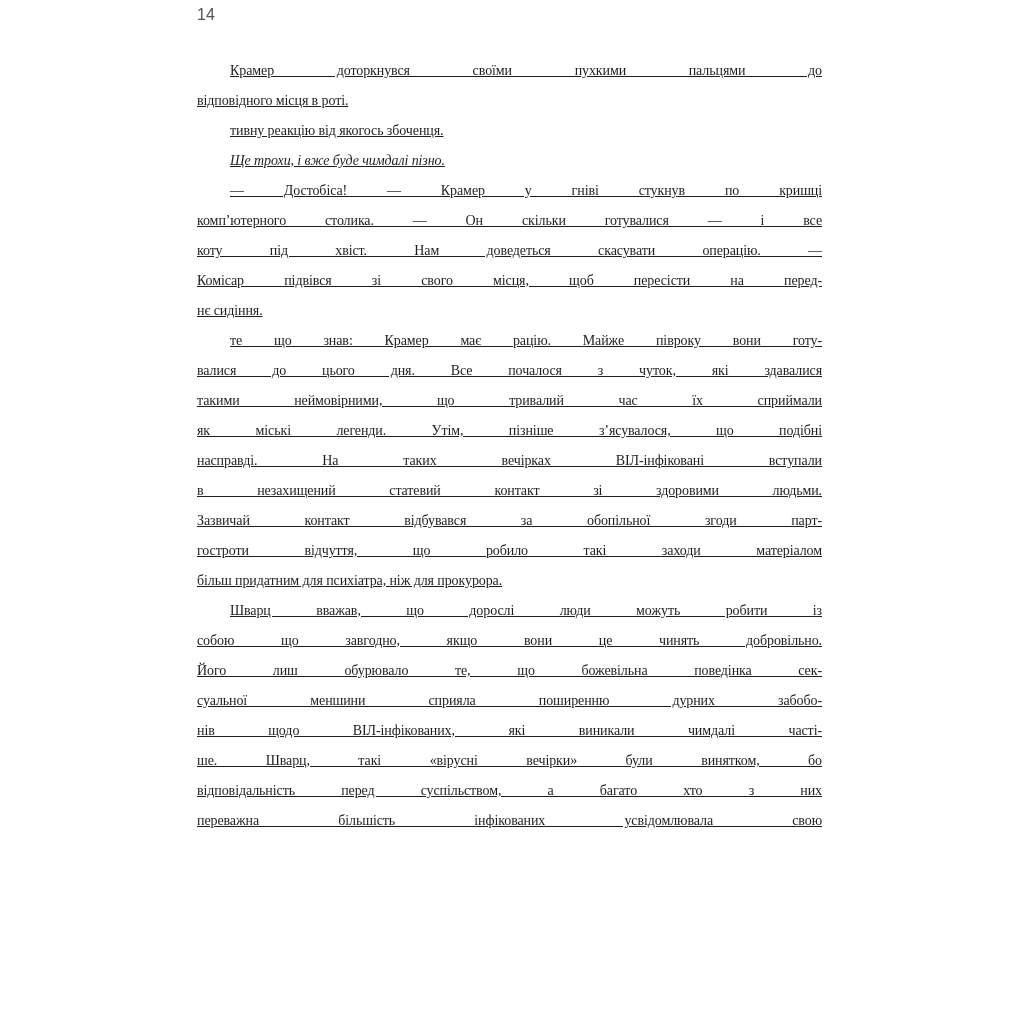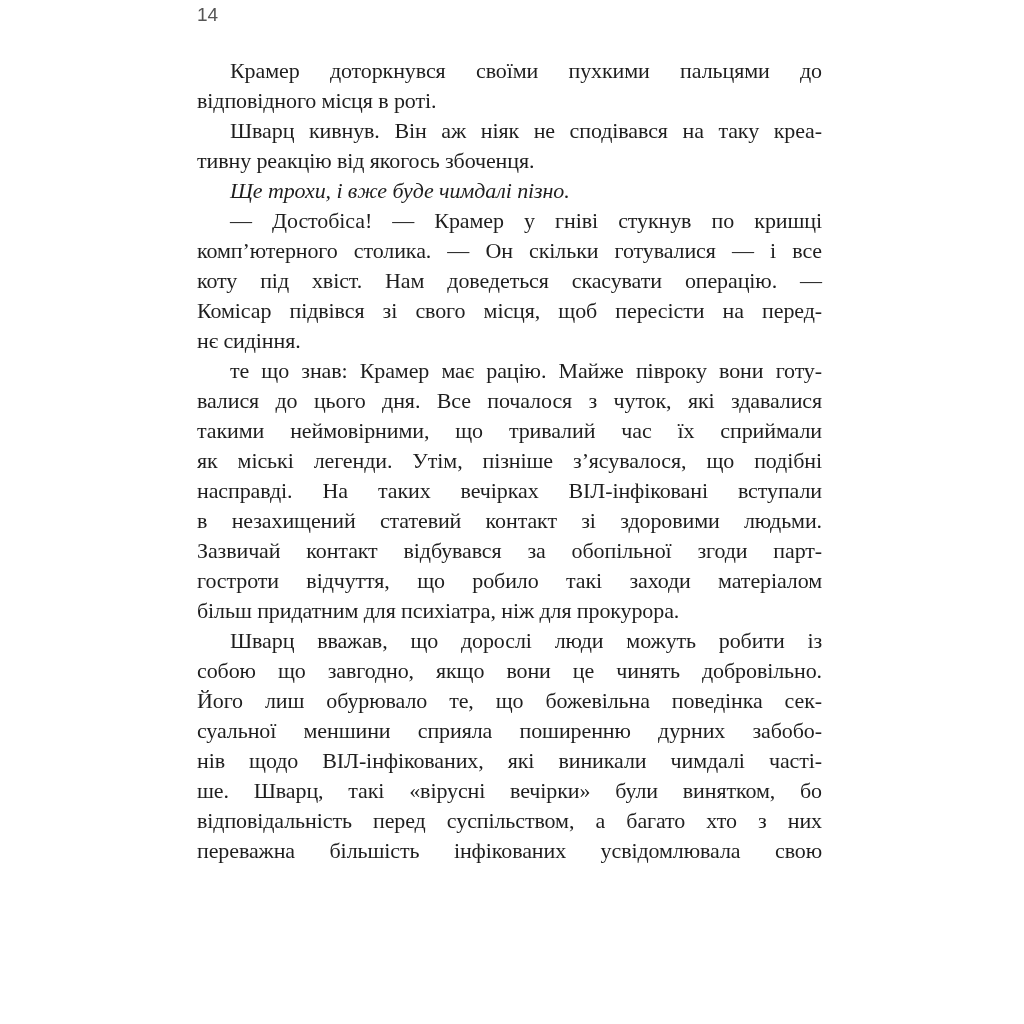--- a/index.html
+++ b/index.html
@@ -17,33 +17,34 @@
     position: relative;
     width: 1024px;
     height: 1024px;
     background: var(--page-bg, #ffffff);
   }
   .folio {
     position: absolute;
     left: 197px;
     top: 3px;
     font-family: "Liberation Sans", "DejaVu Sans", sans-serif;
-    font-size: 19px;
+    font-size: 16px;
     line-height: 24px;
     color: var(--folio-color, #555555);
   }
   .text-block {
     position: absolute;
     left: 197px;
     top: 56px;
     width: 625px;
-    font-size: 22px;
+    font-size: 14px;
     line-height: 30px;
     color: var(--text-color, #1e1e1e);
     letter-spacing: -0.1px;
+    text-decoration: underline;
   }
   .para {
     margin: 0;
     padding: 0;
   }
   .para.italic {
     font-style: italic;
   }
   .line {
     display: block;
@@ -63,21 +64,20 @@
 <body>
 
 <div class="page">
   <div class="folio">14</div>
   <div class="text-block">
       <p class="para">
         <span class="line">Крамер доторкнувся своїми пухкими пальцями до</span>
         <span class="line para-end">відповідного місця в роті.</span>
       </p>
       <p class="para">
-        <span class="line">Шварц кивнув. Він аж ніяк не сподівався на таку креа-</span>
         <span class="line para-end">тивну реакцію від якогось збоченця.</span>
       </p>
       <p class="para italic">
         <span class="line para-end">Ще трохи, і вже буде чимдалі пізно.</span>
       </p>
       <p class="para">
         <span class="line">— Достобіса! — Крамер у гніві стукнув по кришці</span>
         <span class="line">комп’ютерного столика. — Он скільки готувалися — і все</span>
         <span class="line">коту під хвіст. Нам доведеться скасувати операцію. —</span>
         <span class="line">Комісар підвівся зі свого місця, щоб пересісти на перед-</span>

